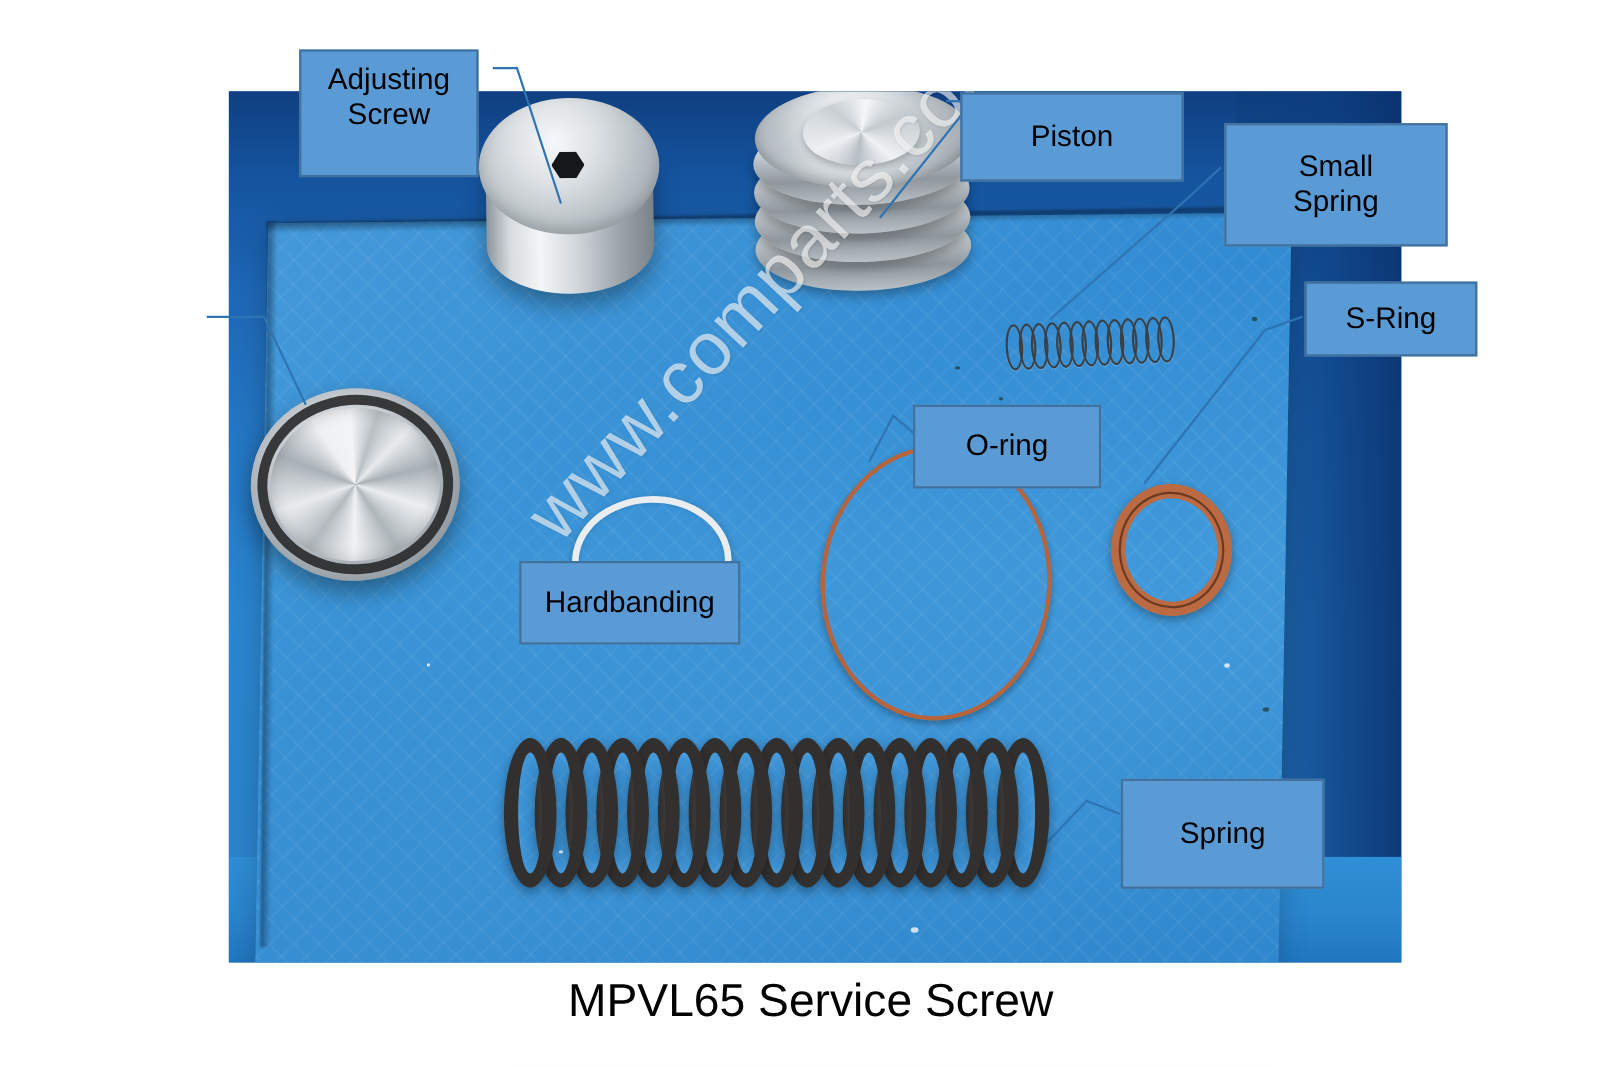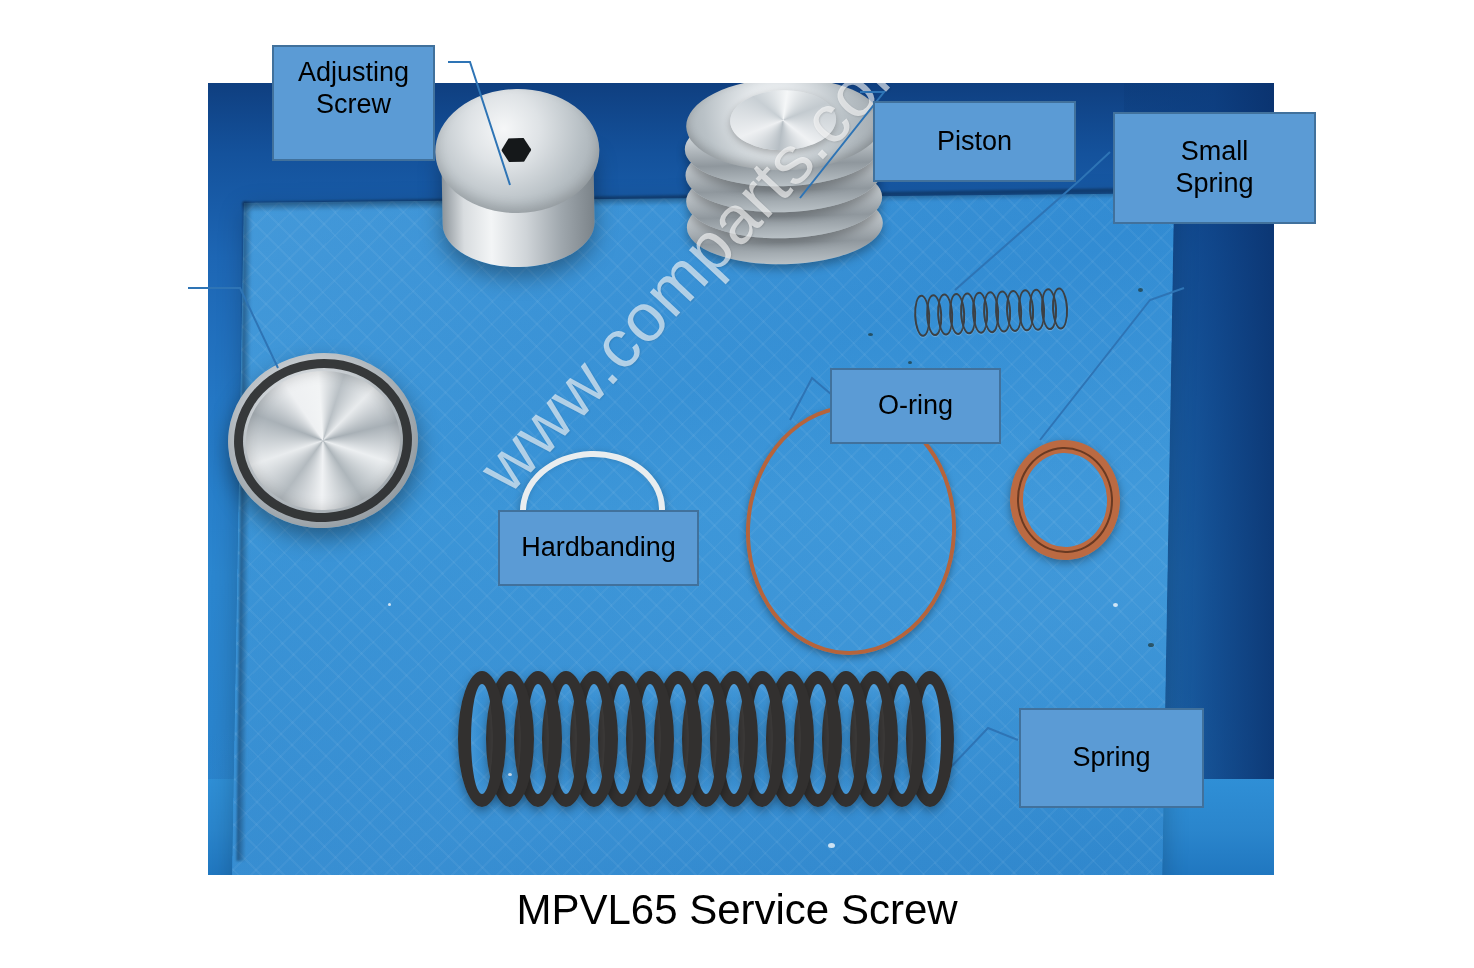--- a/index.html
+++ b/index.html
@@ -383,30 +383,33 @@
       <polyline points="1110,152 1080,180 955,290" fill="none" stroke="#2e74b5" stroke-width="2"></polyline>
       <polyline points="188,288 240,288 278,368" fill="none" stroke="#2e74b5" stroke-width="2"></polyline>
       <polyline points="1184,288 1150,300 1040,440" fill="none" stroke="#2e74b5" stroke-width="2"></polyline>
       <polyline points="832,395 812,378 790,420" fill="none" stroke="#2e74b5" stroke-width="2"></polyline>
       <polyline points="1018,740 988,728 950,768" fill="none" stroke="#2e74b5" stroke-width="2"></polyline>
     </svg>
 
   <div class="callout top-align" id="co-adjusting-screw" style="left: 272px; top: 45px; width: 163px; height: 116px;">
     <span>Adjusting<br>Screw</span>
   </div>
-  <div class="callout" id="co-piston" style="left: 873px; top: 84px; width: 203px; height: 81px; margin-top: 17px;">
+  <div class="callout" id="co-piston" style="left: 873px; top: 84px; width: 203px; height: 81px;">
     <span>Piston</span>
   </div>
   <div class="callout" id="co-small-spring" style="left: 1113px; top: 112px; width: 203px; height: 112px;">
     <span>Small<br>Spring</span>
   </div>
+  <div class="callout" id="co-s-ring" style="left: 1186px; top: 256px; width: 157px; height: 68px;">
+    <span>S-Ring</span>
+  </div>
   <div class="callout" id="co-o-ring" style="left: 830px; top: 368px; width: 171px; height: 76px;">
     <span>O-ring</span>
   </div>
-  <div class="callout" id="co-hardbanding" style="left: 498px; top: 510px; width: 201px; height: 76px;">
+  <div class="callout" id="co-hardbanding" style="left: 472px; top: 510px; width: 201px; height: 76px;">
     <span>Hardbanding</span>
   </div>
   <div class="callout" id="co-spring" style="left: 1019px; top: 708px; width: 185px; height: 100px;">
     <span>Spring</span>
   </div>
 
   <div class="caption">MPVL65 Service Screw</div>
 </div>
 
 </body></html>

